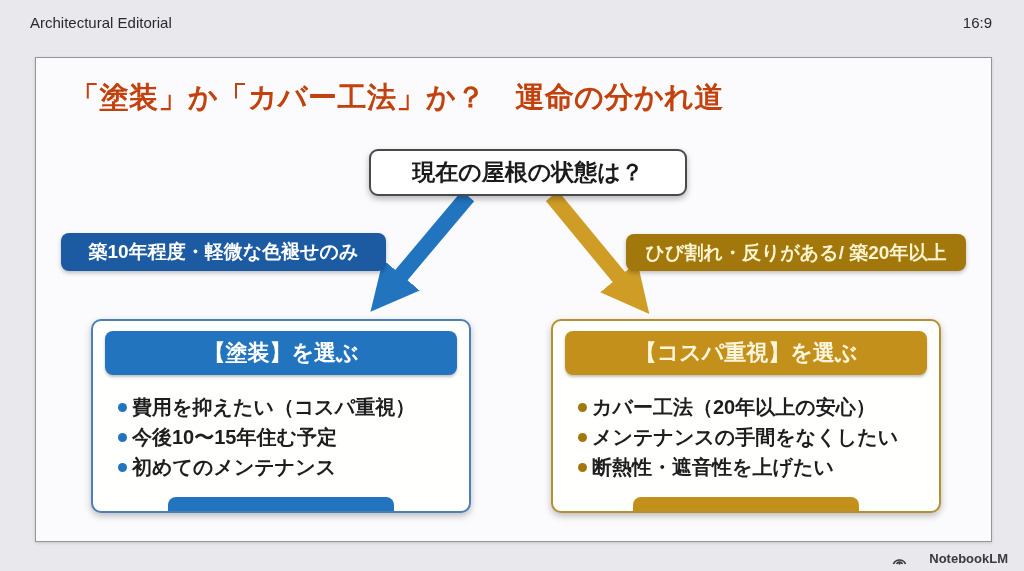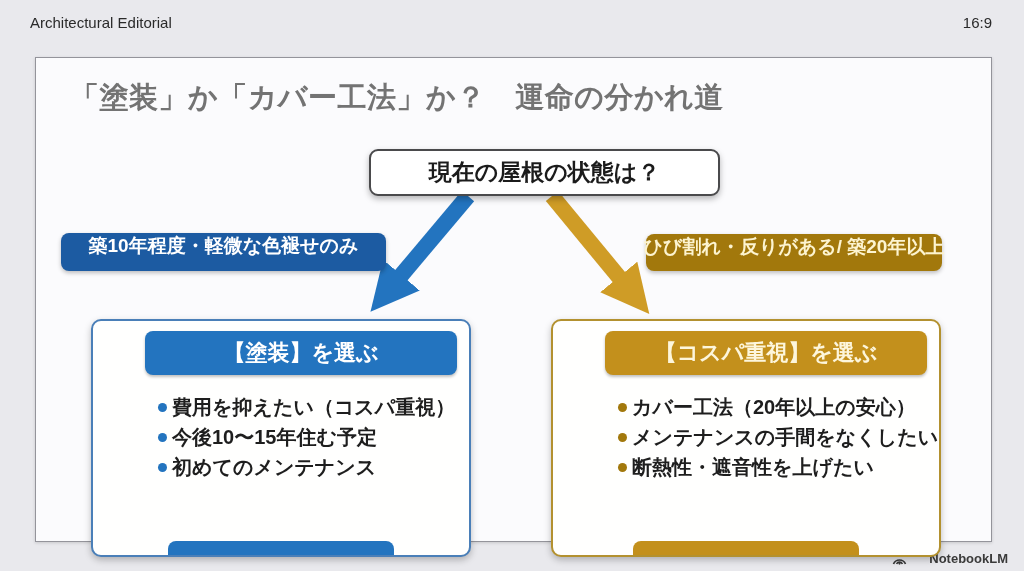--- a/index.html
+++ b/index.html
@@ -22,63 +22,62 @@
   
   .slide {
     position: absolute; left: 35px; top: 57px; width: 957px; height: 485px;
     background: #fbfbfd;
     border: 1px solid #94949b;
     box-shadow: 0 1px 3px rgba(0,0,0,.15);
   }
 
   .slide-title {
     position: absolute; left: 34px; top: 20px;
-    font-size: 29px; font-weight: 800; color: #737373;
+    font-size: 29px; font-weight: 800; color: #c2410c;
     letter-spacing: .5px; white-space: pre;
   }
 
   
   .arrows { position: absolute; left: 0; top: 0; width: 957px; height: 485px; z-index: 1; }
 
   
   .question-box {
-    position: absolute; left: 333px; top: 91px; width: 351px; height: 47px;
+    position: absolute; left: 333px; top: 91px; width: 318px; height: 47px;
     background: #ffffff;
     border: 2px solid #4a4a4c; border-radius: 9px;
     box-shadow: 0 3px 6px rgba(0,0,0,.28);
     display: flex; align-items: center; justify-content: center;
     font-size: 23px; font-weight: 800; color: #1b1b1b;
     z-index: 3;
   }
 
   
   .pill {
     position: absolute; z-index: 2;
     border-radius: 8px;
-    display: flex; align-items: flex-start; justify-content: center;
+    display: flex; align-items: center; justify-content: center;
     font-size: 19px; font-weight: 700;
     box-shadow: 0 2px 4px rgba(0,0,0,.25);
     white-space: nowrap;
   }
   .pill-blue {
     left: 25px; top: 175px; width: 325px; height: 38px;
     background: var(--blue-dark, #1c5ba2); color: #ffffff;
   }
   .pill-gold {
-    left: 590px; top: 176px; width: 296px; height: 37px;
-    background: var(--gold-dark, #a2780c); color: #fdf4d0; margin-left: 20px;
+    left: 590px; top: 176px; width: 340px; height: 37px;
+    background: var(--gold-dark, #a2780c); color: #fdf4d0;
   }
 
   
   .card {
-    position: absolute; top: 261px; height: 238px; z-index: 2;
+    position: absolute; top: 261px; height: 194px; z-index: 2;
     background: #fffffe; border-radius: 10px;
     box-shadow: 0 3px 7px rgba(0,0,0,.25);
     overflow: hidden;
-    padding-left: 40px;
   }
   .card-blue { left: 55px;  width: 380px; border: 2px solid #4a7fb8; }
   .card-gold { left: 515px; width: 390px; border: 2px solid #b3912f; }
 
   .card-header {
     margin: 10px 12px 0; height: 44px; border-radius: 8px;
     display: flex; align-items: center; justify-content: center;
     font-size: 22px; font-weight: 800;
     box-shadow: 0 2px 3px rgba(0,0,0,.25);
     white-space: nowrap;

